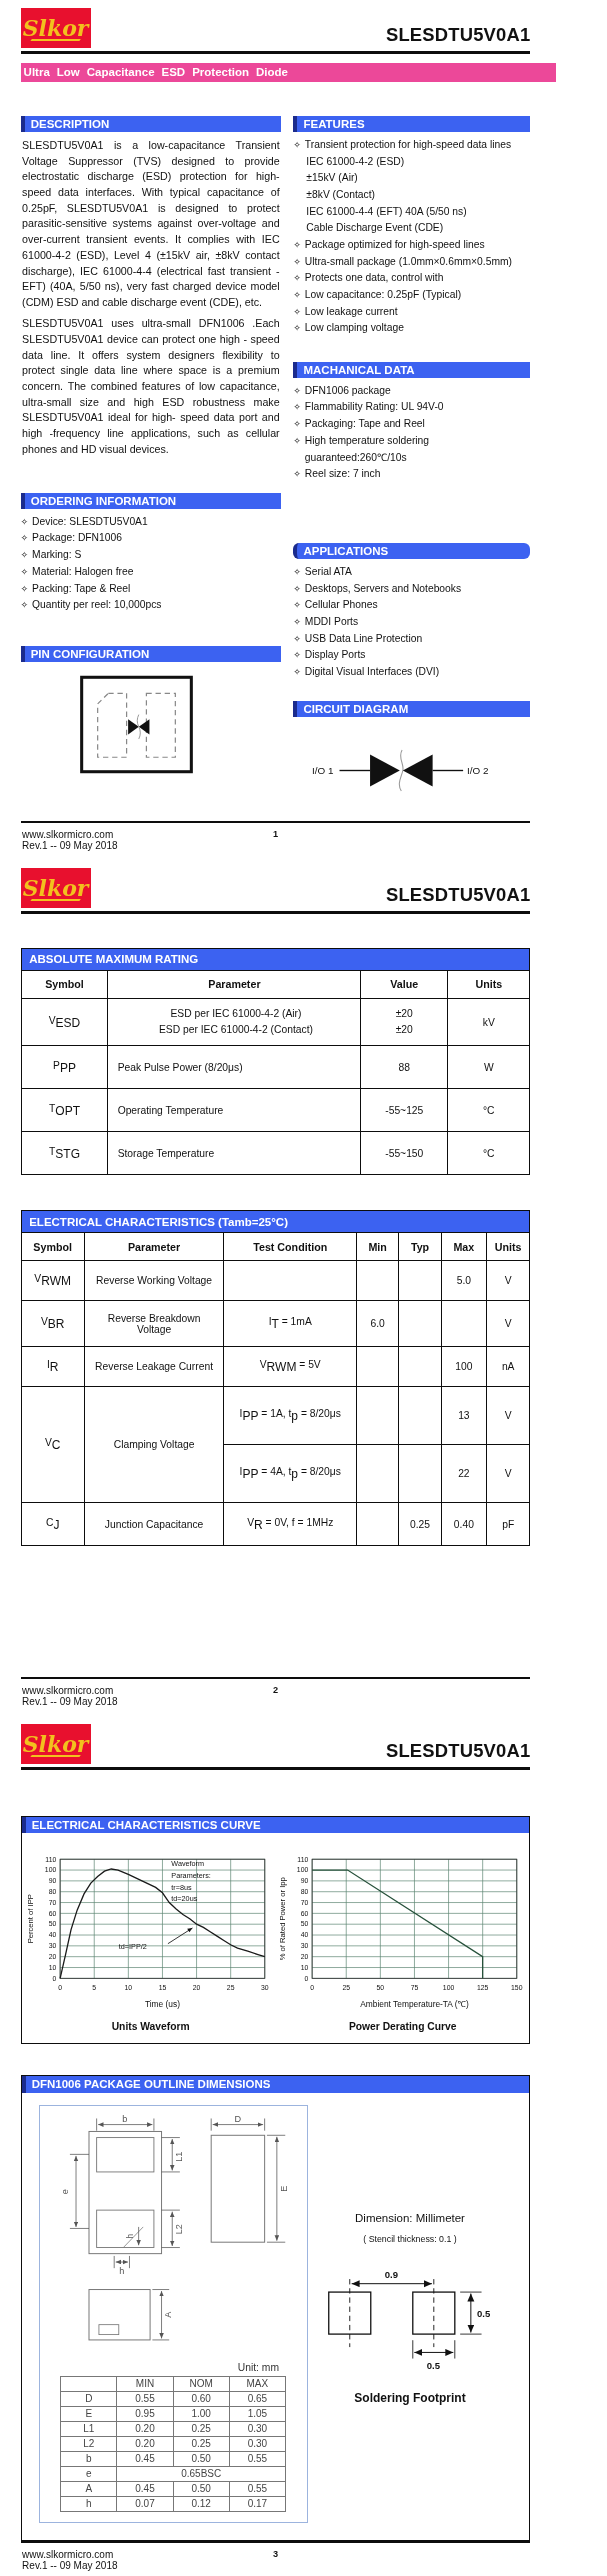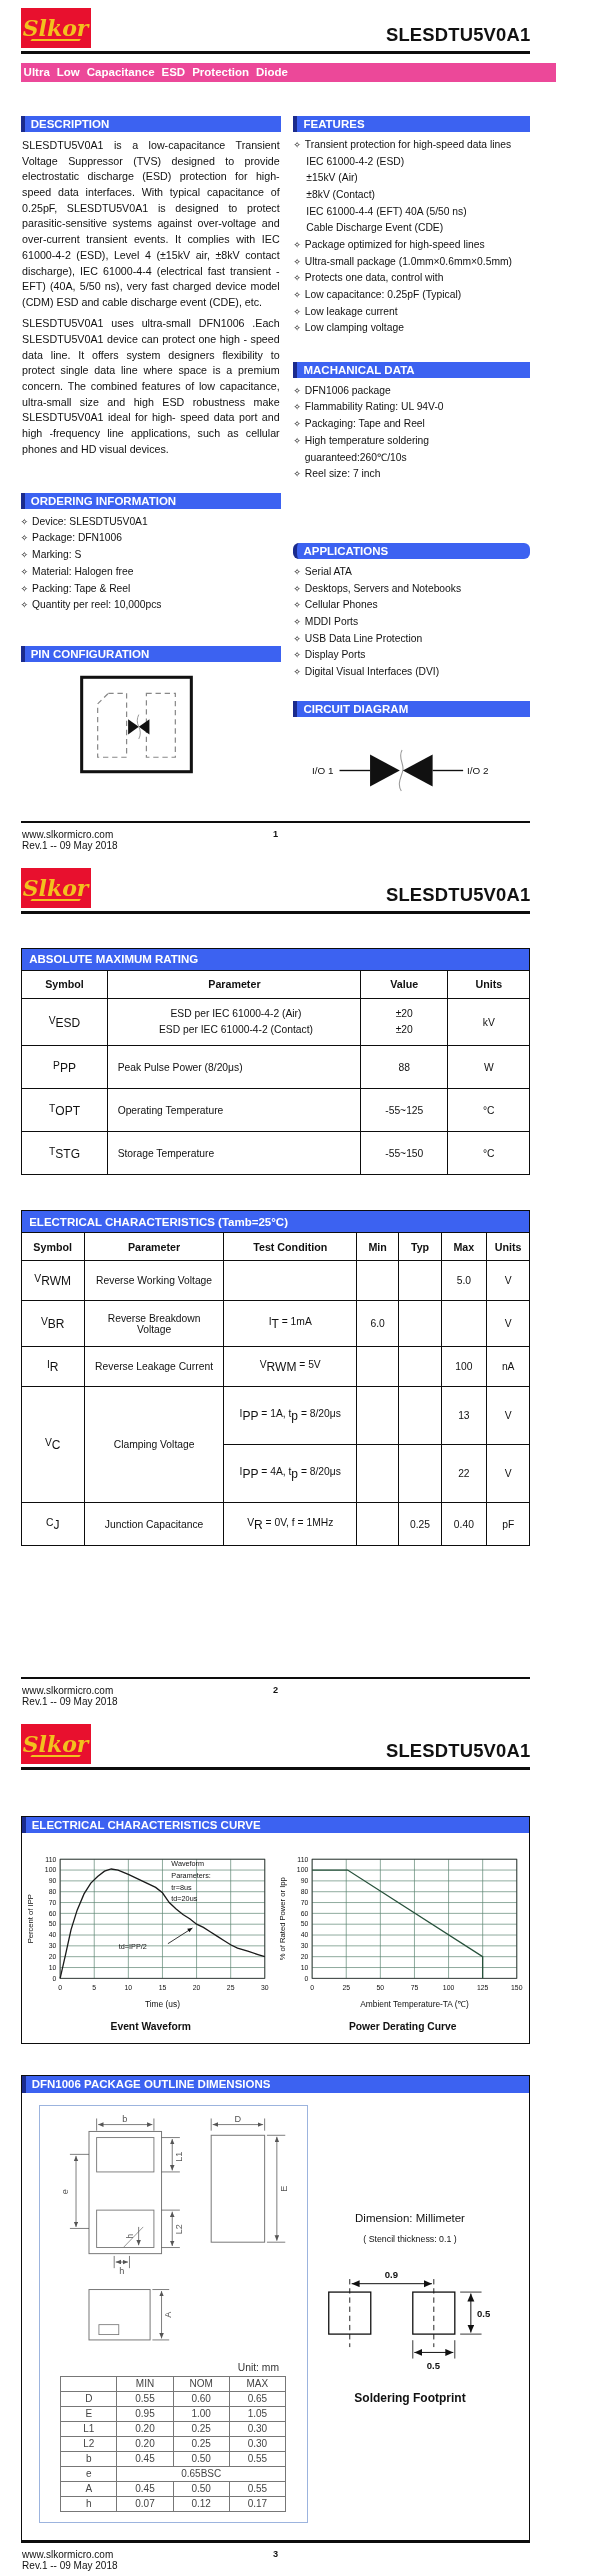--- a/index.html
+++ b/index.html
@@ -450,21 +450,21 @@
             <text x="180" y="205" text-anchor="middle" font-size="11" fill="#111">Time (us)</text>
             <text x="11" y="90" text-anchor="middle" font-size="10" fill="#111" transform="rotate(-90 11 90)">Percent of IPP</text>
             <text x="191.61333333333334" y="20.5090909090909" font-size="9.5" fill="#111">Waveform</text>
             <text x="191.61333333333334" y="36.109090909090895" font-size="9.5" fill="#111">Parameters:</text>
             <text x="191.61333333333334" y="51.709090909090904" font-size="9.5" fill="#111">tr=8us</text>
             <text x="191.61333333333334" y="67.3090909090909" font-size="9.5" fill="#111">td=20us</text>
             <text x="122.82666666666667" y="129.70909090909092" font-size="9.5" fill="#111">td=IPP/2</text>
             <line x1="187.14666666666668" y1="122.61818181818182" x2="219.30666666666664" y2="102.05454545454545" stroke="#111" stroke-width="1.1"></line>
             <polygon points="219.3,102.1 215.3,107.8 212.4,103.2" fill="#111"></polygon>
           </svg>
-        <div class="ctitle">Event Waveform</div>
+        <div class="ctitle">Units Waveform</div>
       </div>
       <div>
         <svg width="252" height="162" viewBox="0 0 330 212">
             <line x1="46" x2="314" y1="168" y2="168" stroke="#5b8471" stroke-width="0.9"></line>
             <text x="41" y="171" text-anchor="end" font-size="9" fill="#111">0</text>
             <line x1="46" x2="314" y1="153.8181818181818" y2="153.8181818181818" stroke="#5b8471" stroke-width="0.9"></line>
             <text x="41" y="156.8181818181818" text-anchor="end" font-size="9" fill="#111">10</text>
             <line x1="46" x2="314" y1="139.63636363636363" y2="139.63636363636363" stroke="#5b8471" stroke-width="0.9"></line>
             <text x="41" y="142.63636363636363" text-anchor="end" font-size="9" fill="#111">20</text>
             <line x1="46" x2="314" y1="125.45454545454547" y2="125.45454545454547" stroke="#5b8471" stroke-width="0.9"></line>

